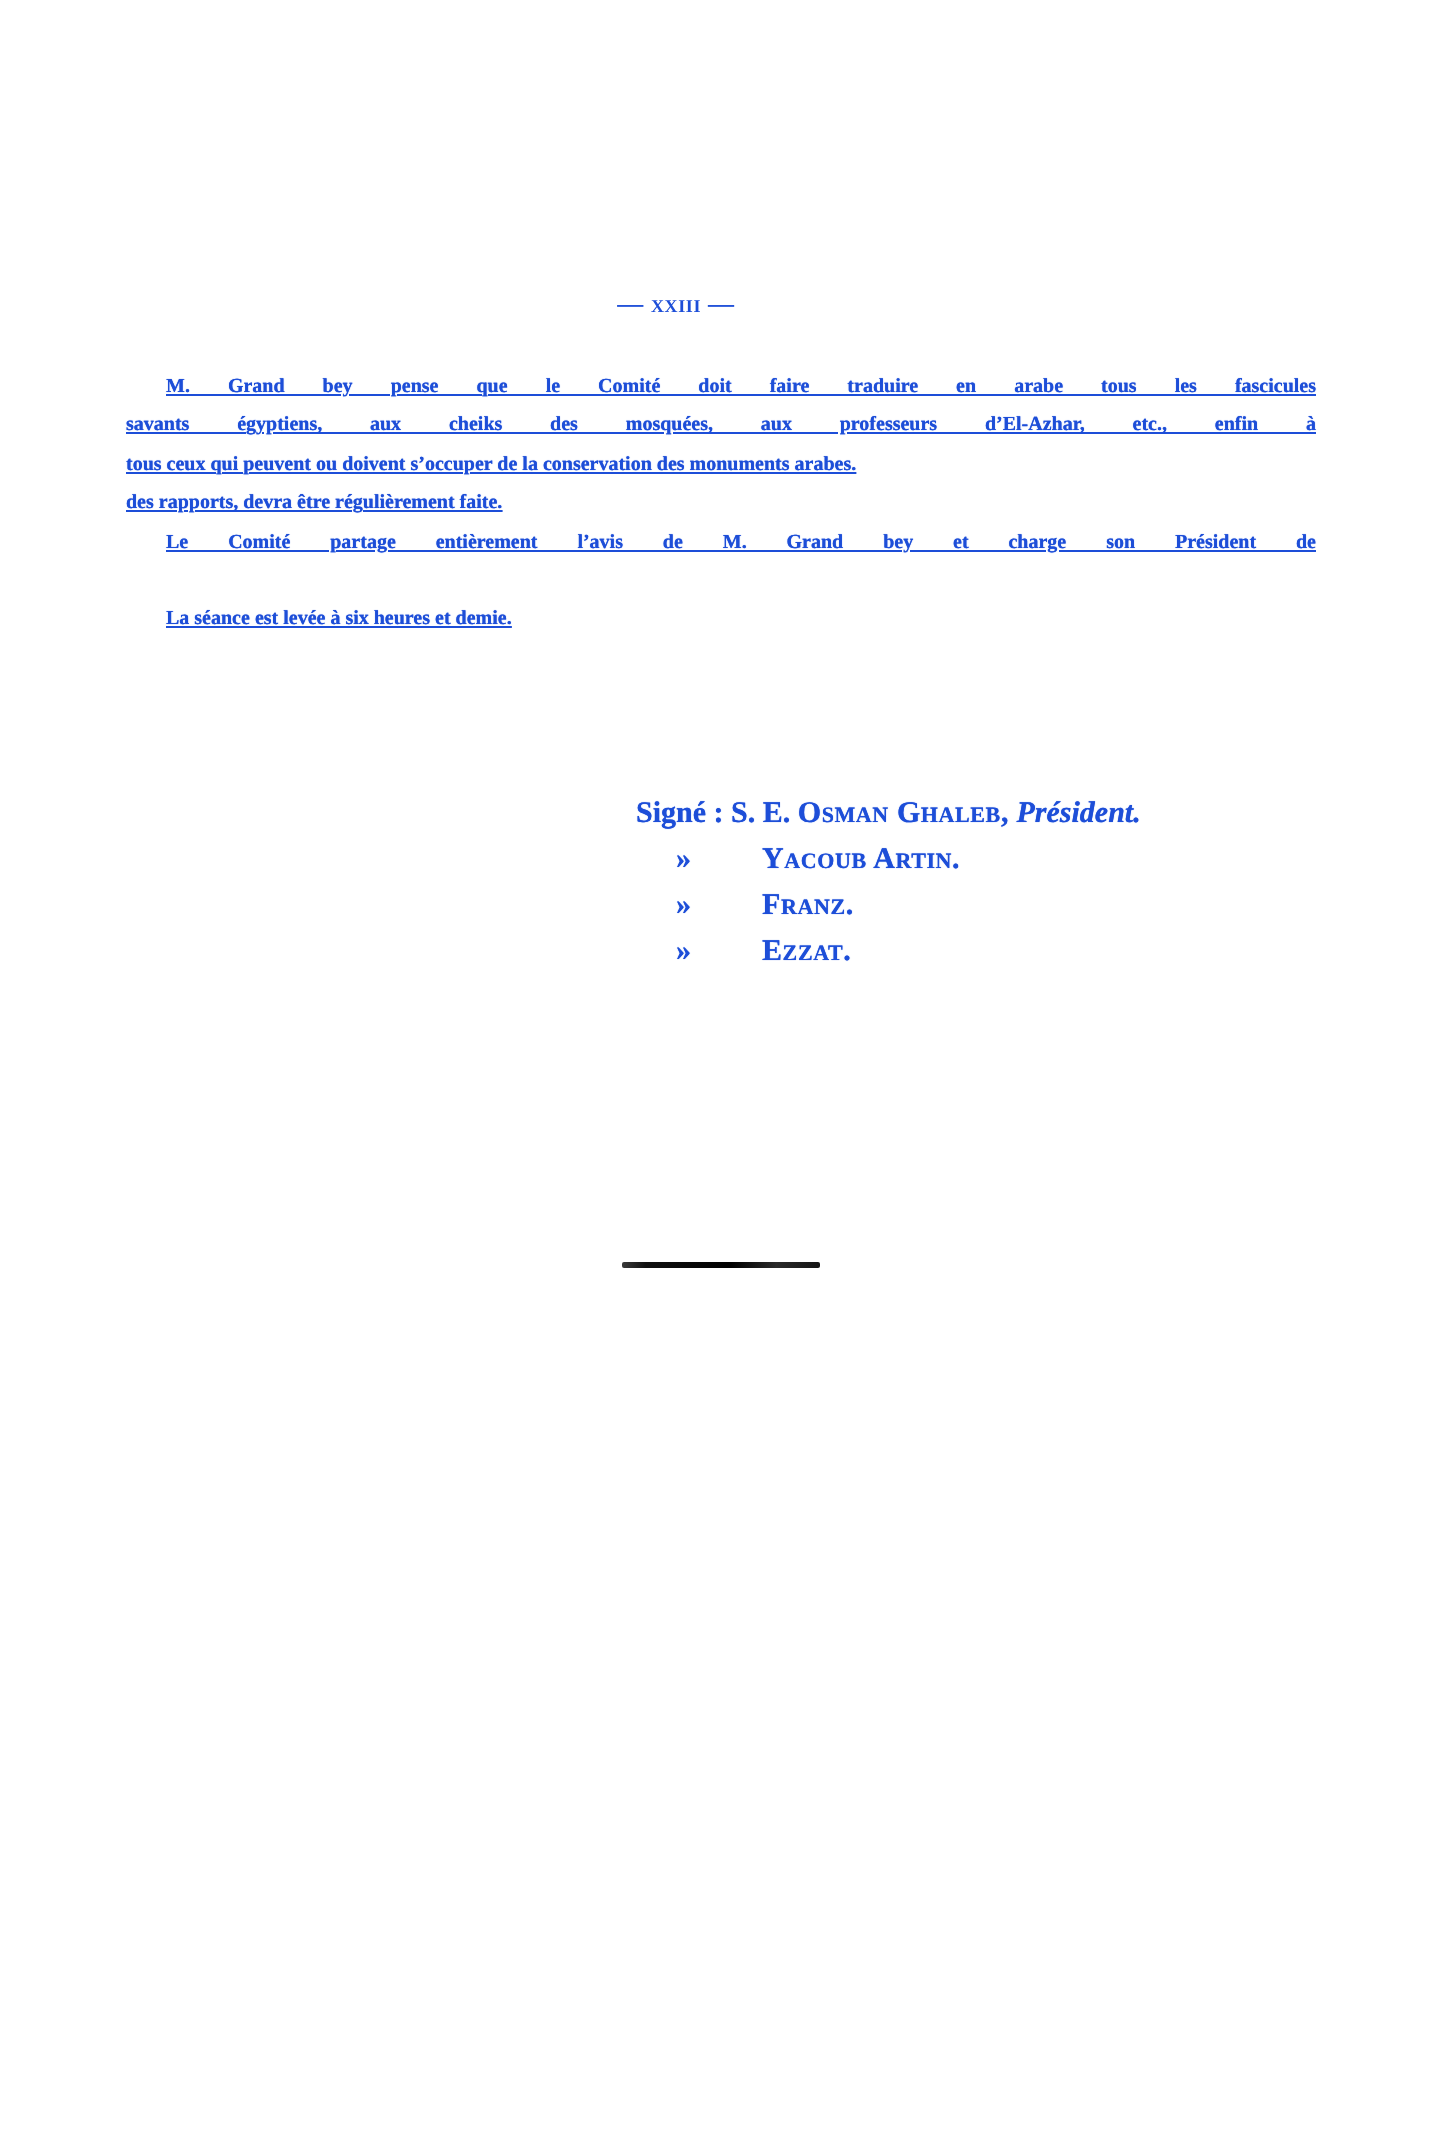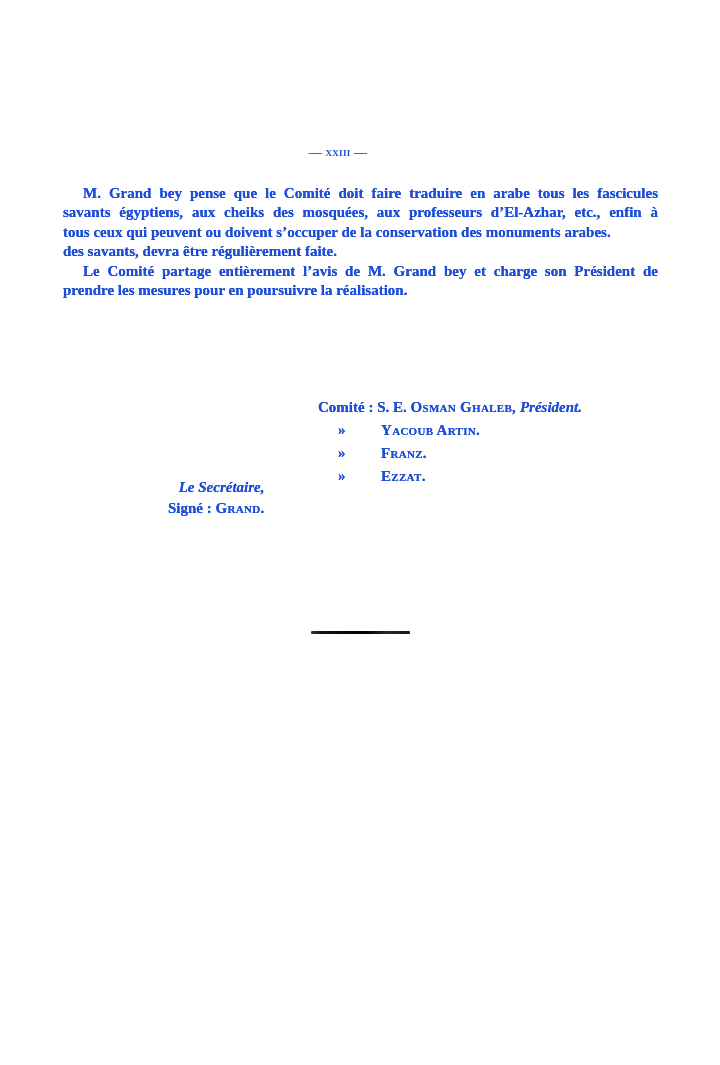--- a/index.html
+++ b/index.html
@@ -28,23 +28,24 @@
     font-size: 13px;
     letter-spacing: 2px;
     white-space: pre;
   }
   
   .body-text {
     position: absolute;
     left: 63px;
     top: 144px;
     width: 595px;
-    font-size: 15px;
+    font-size: 10px;
     line-height: 19.4px;
     text-shadow: 0 0 0.4px currentColor;
+    text-decoration: underline;
   }
   .line { text-align: justify; }
   .line.fill { text-align-last: justify; }
   .line.indent { text-indent: 20px; }
   .line.gap { margin-top: 19px; }
   
   .signatures {
     position: absolute;
     left: 318px;
     top: 356px;
@@ -89,48 +90,41 @@
 <body>
 
 <div class="page">
 
   <div class="page-number sc">— xxiii —</div>
 
   <div class="body-text" id="paragraphs">
       <div class="line indent fill">M. Grand bey pense que le Comité doit faire traduire en arabe tous les fascicules</div>
       <div class="line fill">savants égyptiens, aux cheiks des mosquées, aux professeurs d’El-Azhar, etc., enfin à</div>
       <div class="line">tous ceux qui peuvent ou doivent s’occuper de la conservation des monuments arabes.</div>
-      <div class="line">des savants, devra être régulièrement faite.</div>
+      <div class="line">des rapports, devra être régulièrement faite.</div>
       <div class="line indent fill">Le Comité partage entièrement l’avis de M. Grand bey et charge son Président de</div>
-      <div class="line">prendre les mesures pour en poursuivre la réalisation.</div>
+      <div class="line indent gap">La séance est levée à six heures et demie.</div>
     </div>
 
   <div class="signatures">
     <div class="sig-row first">
-      <span>Comité : S. E.</span>
+      <span>Signé : S. E.</span>
       <span class="sc">Osman Ghaleb,</span>
       <span class="it">Président.</span>
     </div>
     <div class="sig-row">
       <span class="ditto">»</span>
       <span class="sc">Yacoub Artin.</span>
     </div>
     <div class="sig-row">
       <span class="ditto">»</span>
       <span class="sc">Franz.</span>
     </div>
     <div class="sig-row">
       <span class="ditto">»</span>
       <span class="sc">Ezzat.</span>
     </div>
   </div>
 
-  <div class="secretary">
-    <div class="it">Le Secrétaire,</div>
-    <div class="line2">
-      <span>Signé :</span>
-      <span class="sc">Grand.</span>
-    </div>
-  </div>
 
   <div class="divider"></div>
 
 </div>
 
 </body></html>

